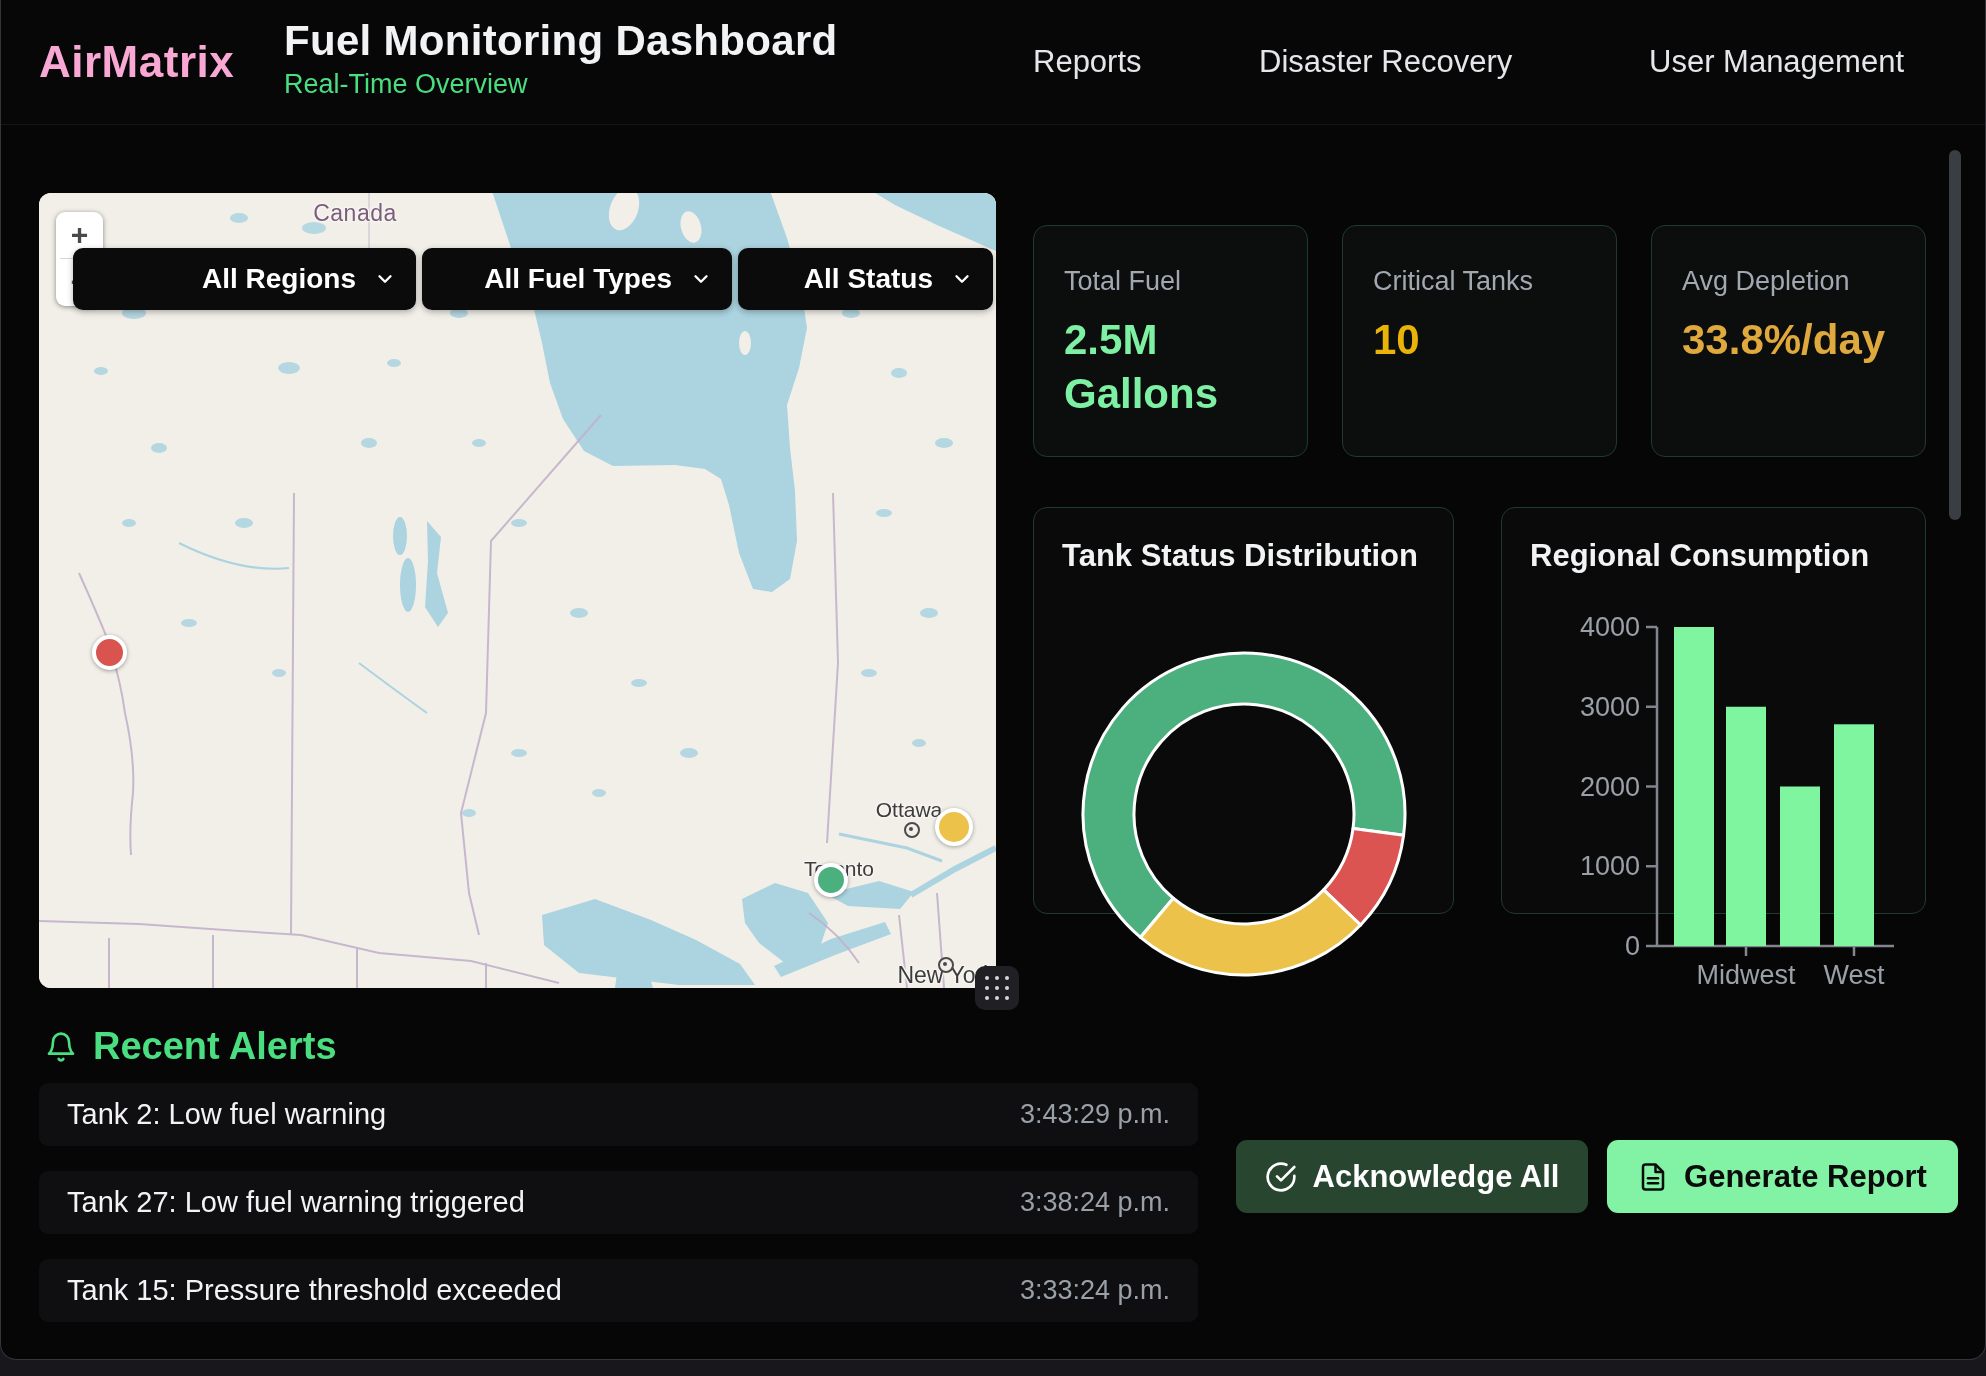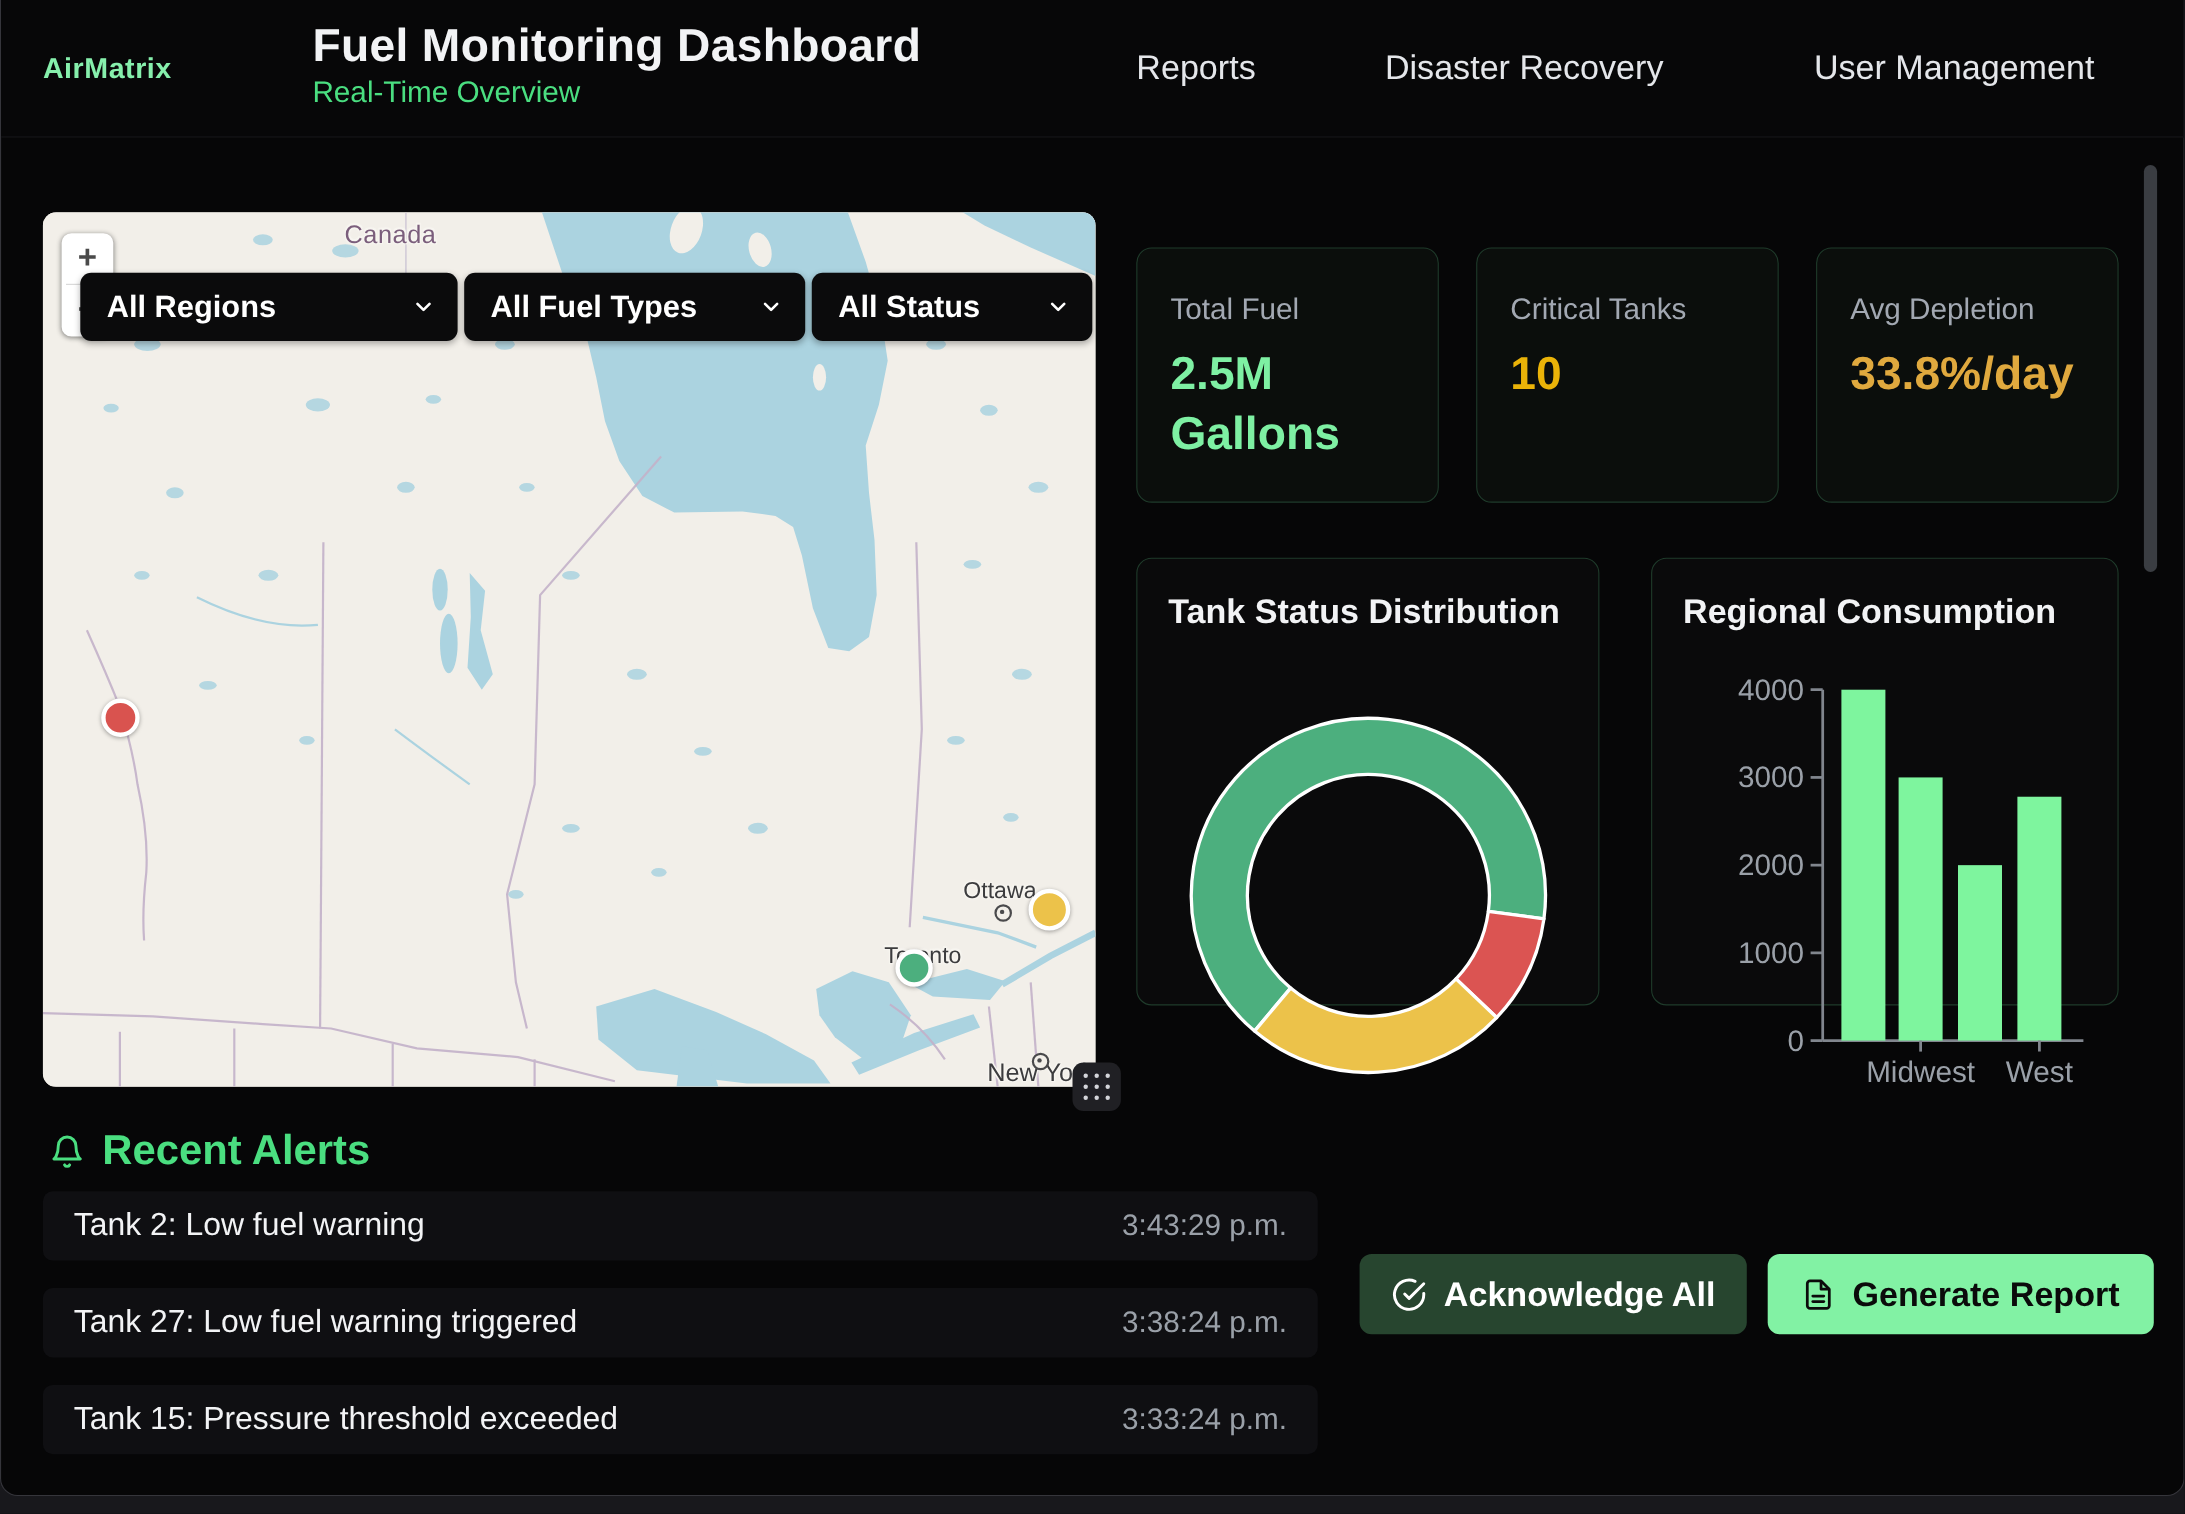--- a/index.html
+++ b/index.html
@@ -1,21 +1,21 @@
 <!DOCTYPE html>
 <html><head>
 <meta charset="utf-8">
 <style>
   html,body{margin:0;padding:0;background:#18181c;font-family:"Liberation Sans","DejaVu Sans",sans-serif;}
   .app{position:relative;width:1986px;height:1376px;background:#18181c;overflow:hidden;}
   .shell{position:absolute;left:0;top:0;width:1984px;height:1359px;background:#060607;
          border:1px solid #35353b;border-top:none;border-radius:0 0 16px 16px;}
   
   .header{position:absolute;left:0;top:0;width:100%;height:124px;background:#070708;border-bottom:1px solid #161619;}
-  .brand{position:absolute;left:38px;top:0;height:124px;line-height:124px;font-size:26px;font-weight:bold;color:#86efac;letter-spacing:.5px;}
+  .brand{position:absolute;left:38px;top:0;height:124px;line-height:124px;font-size:44px;font-weight:bold;color:#f9a8d4;letter-spacing:.5px;}
   .titleblock{position:absolute;left:283px;top:17px;}
   .title{font-size:42px;font-weight:bold;color:#f2f3f5;letter-spacing:.3px;}
   .subtitle{font-size:27px;color:#4ade80;margin-top:4px;font-weight:500;}
   .nav-item{position:absolute;top:0;height:124px;line-height:124px;font-size:31px;color:#e4e6ea;cursor:pointer;}
   .nav-reports{left:1032px;} .nav-dr{left:1258px;} .nav-um{left:1648px;}
   
   .map{position:absolute;left:38px;top:193px;width:957px;height:795px;border-radius:12px;overflow:hidden;background:#f2efe9;}
   .map svg.geo{position:absolute;left:0;top:0;}
   .map-label{position:absolute;transform:translate(-50%,-50%);white-space:nowrap;
     text-shadow:-1px -1px 0 #f7f5f0,1px -1px 0 #f7f5f0,-1px 1px 0 #f7f5f0,1px 1px 0 #f7f5f0,0 0 4px #f7f5f0;}
@@ -28,21 +28,21 @@
   .citydot:after{content:"";position:absolute;left:3px;top:3px;width:4px;height:4px;background:#4a4a4c;border-radius:50%;}
   .marker{position:absolute;border:4px solid #fff;border-radius:50%;box-shadow:0 1px 4px rgba(0,0,0,.35);cursor:pointer;}
   .mk-red{left:53px;top:442px;width:27px;height:27px;}
   .mk-yellow{left:896px;top:615px;width:30px;height:30px;}
   .mk-green{left:775px;top:670px;width:26px;height:26px;}
   .zoomctl{position:absolute;left:17px;top:19px;width:47px;height:94px;background:#fff;border-radius:9px;
            box-shadow:0 1px 5px rgba(0,0,0,.45);z-index:3;}
   .zoomctl .zbtn{height:46px;line-height:46px;text-align:center;font-size:30px;font-weight:bold;color:#4a4a4a;cursor:pointer;}
   .zoomctl .zdiv{height:1px;background:#d6d6d6;margin:0 4px;}
   .filters{position:absolute;left:34px;top:55px;display:flex;gap:6px;z-index:5;}
-  .filter{height:62px;background:#0b0b0c;border-radius:10px;display:flex;align-items:center;justify-content:space-between;
+  .filter{height:62px;background:#0b0b0c;border-radius:10px;display:flex;align-items:center;justify-content:flex-end;
           padding:0 20px 0 24px;color:#fff;font-size:28px;font-weight:600;cursor:pointer;box-shadow:0 2px 6px rgba(0,0,0,.3);}
   .f1{width:299px;} .f2{width:266px;} .f3{width:211px;}
   .filter svg{margin-left:18px;flex:none;}
   .draghandle{position:absolute;left:974px;top:966px;width:44px;height:44px;background:#202024;border-radius:10px;
               display:grid;grid-template-columns:repeat(3,4px);grid-template-rows:repeat(3,4px);gap:6px;
               place-content:center;z-index:6;cursor:grab;}
   .draghandle i{width:4px;height:4px;background:#d3d5d9;border-radius:50%;}
   
   .stats{position:absolute;left:1032px;top:225px;width:893px;display:grid;grid-template-columns:repeat(3,1fr);gap:34px;}
   .card{background:#0b0e0c;border:1px solid #1f3b2b;border-radius:14px;}

